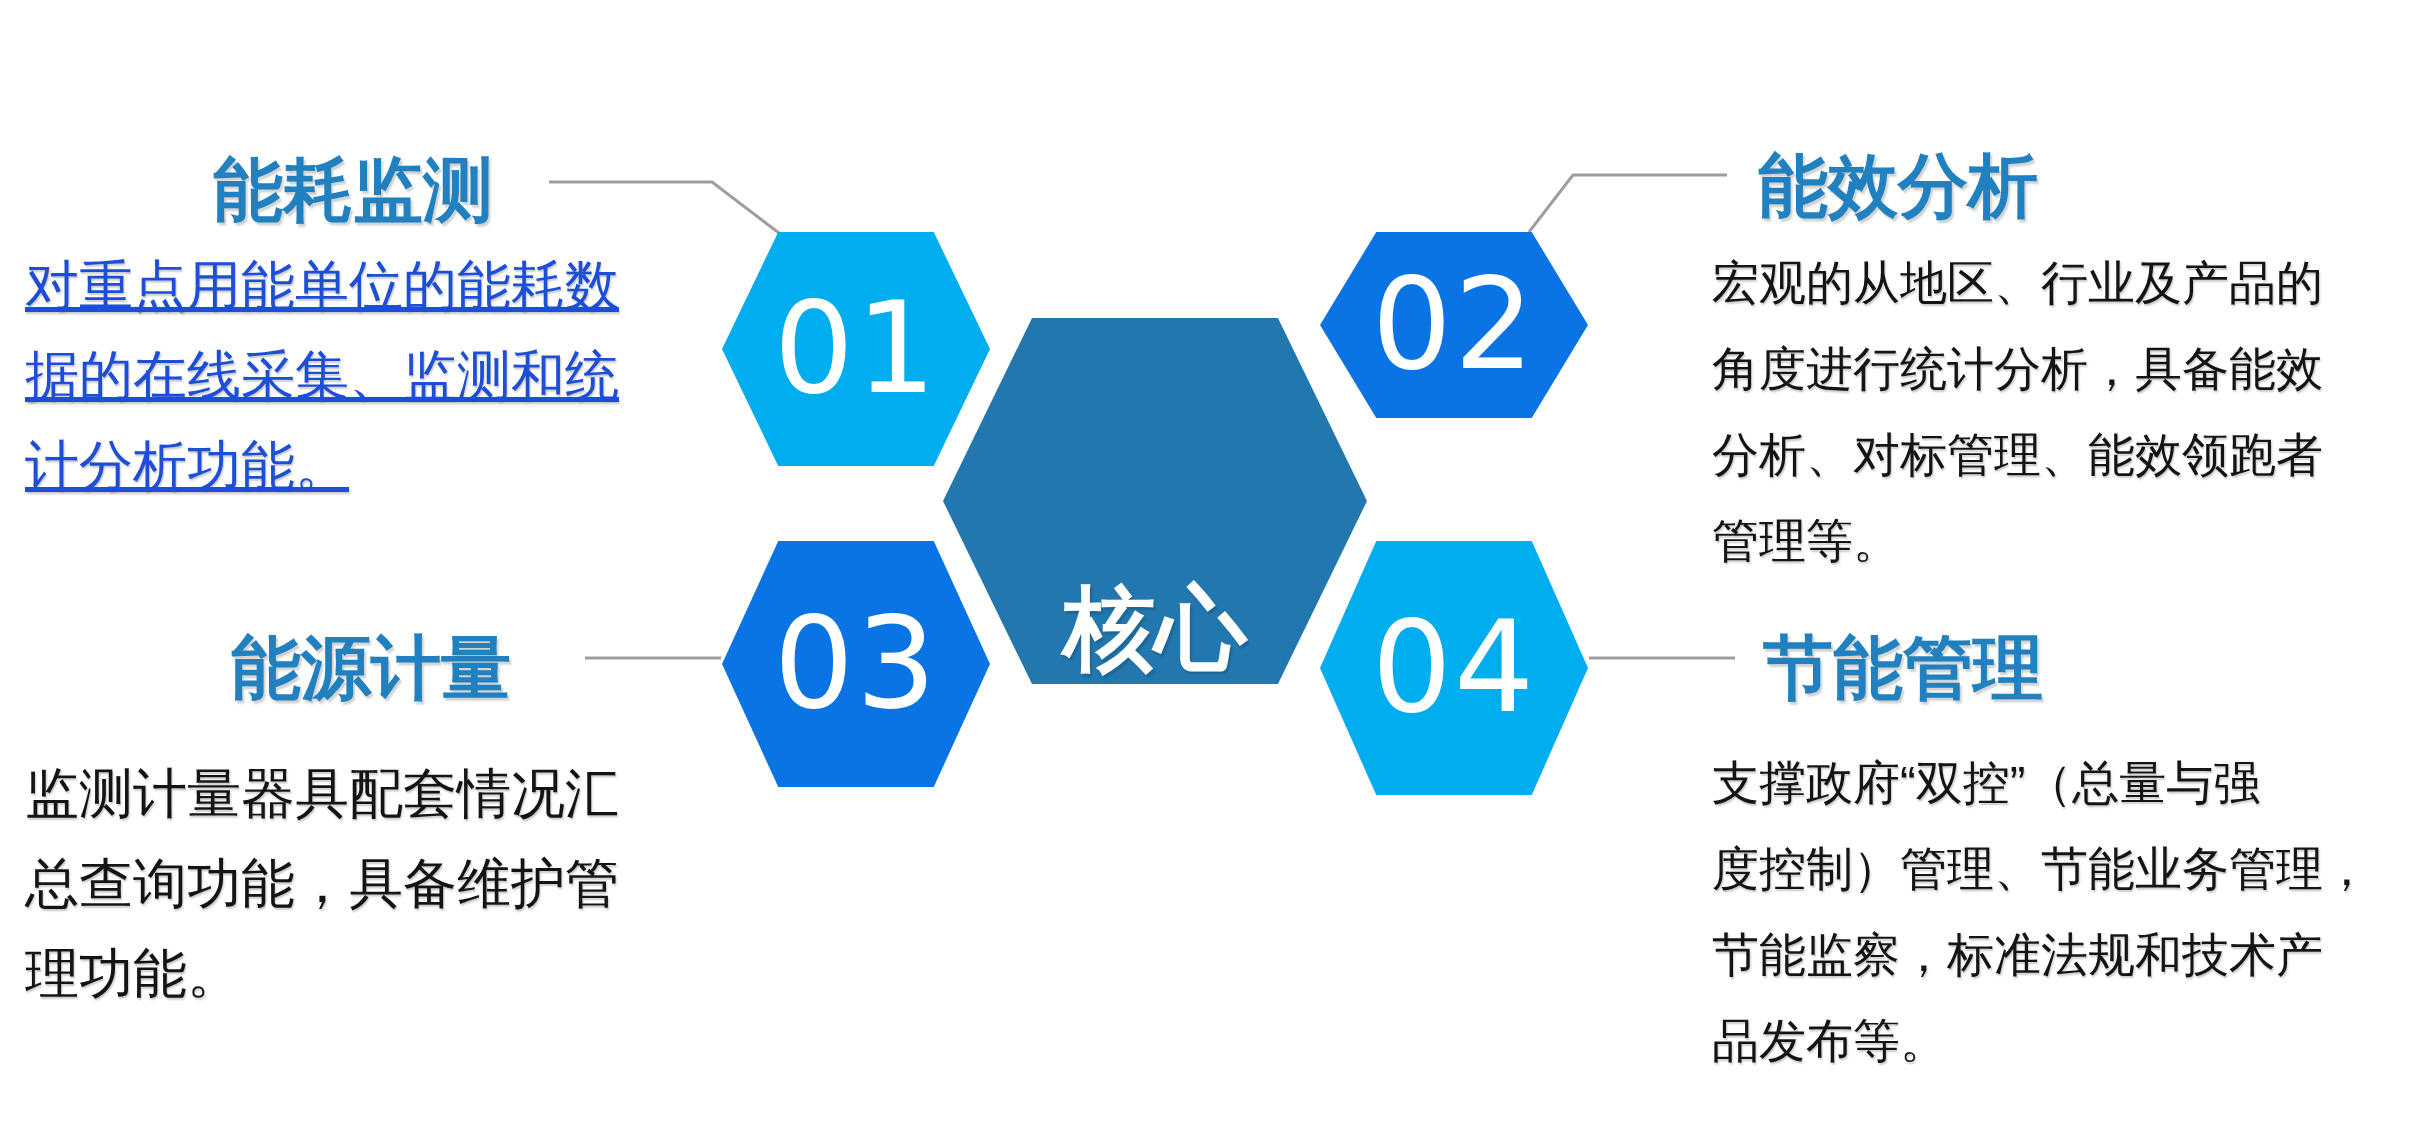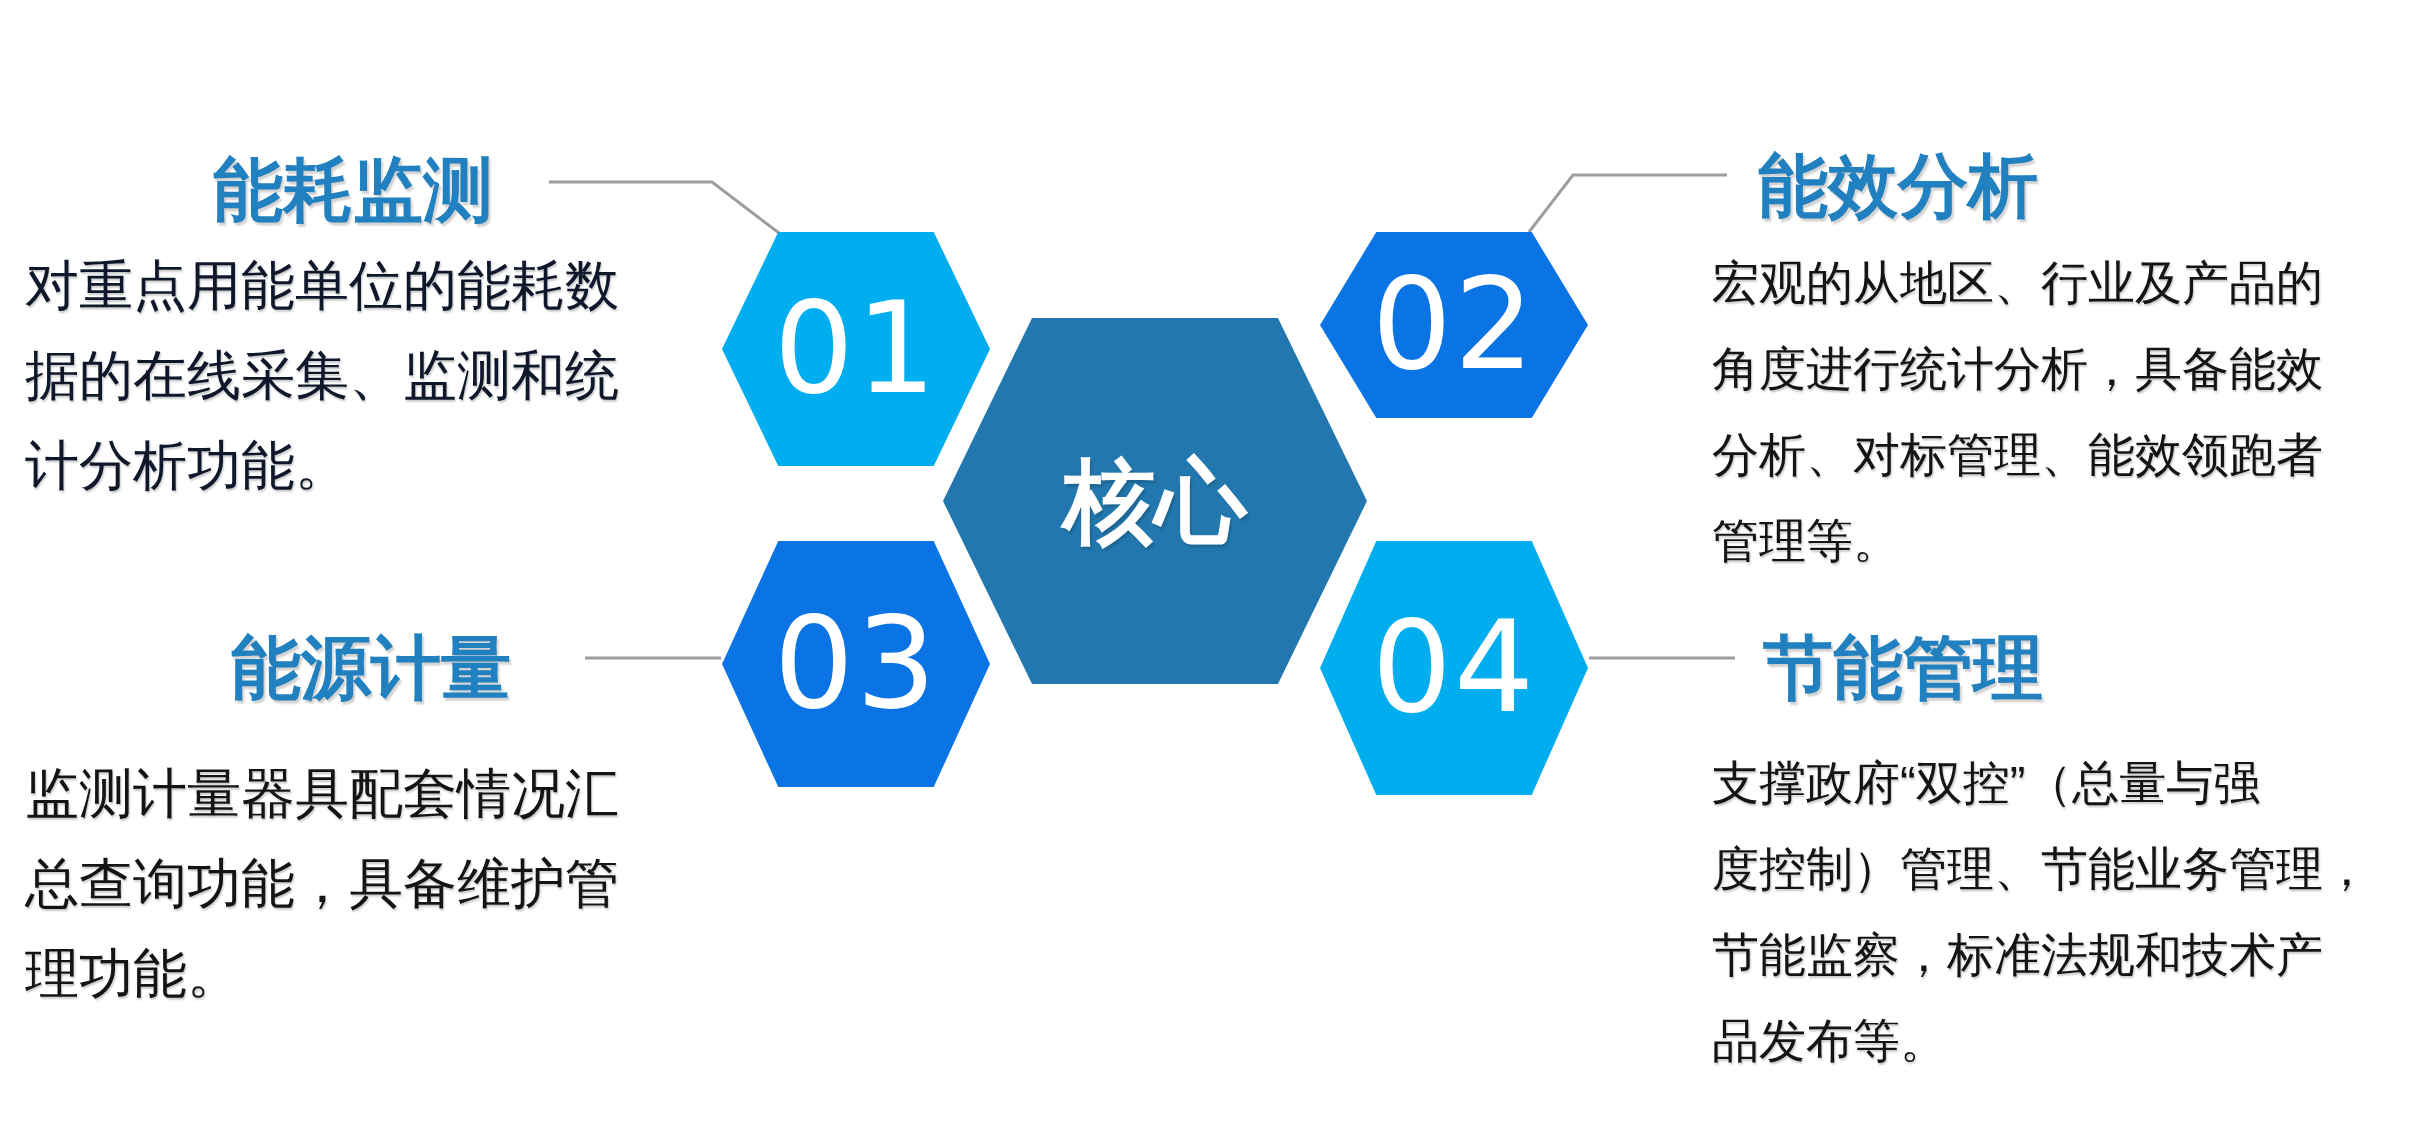--- a/index.html
+++ b/index.html
@@ -9,21 +9,21 @@
   }
   .connectors{position:absolute;left:0;top:0;width:2418px;height:1121px;}
   .hex{
     position:absolute;display:flex;align-items:center;justify-content:center;
     clip-path:polygon(21% 0%,79% 0%,100% 50%,79% 100%,21% 100%,0% 50%);
   }
   .hex-01{left:722px;top:232px;width:268px;height:234px;}
   .hex-02{left:1320px;top:232px;width:268px;height:186px;}
   .hex-03{left:722px;top:541px;width:268px;height:246px;}
   .hex-04{left:1320px;top:541px;width:268px;height:254px;}
-  .hex-center{left:943px;top:318px;width:424px;height:366px;flex-direction:column;}
+  .hex-center{left:943px;top:318px;width:424px;height:366px;flex-direction:row;align-items:flex-end;}
   .hex-number{
     font-size:126px;line-height:1;color:#fff;font-weight:400;letter-spacing:2px;
     font-family:"DejaVu Sans","Liberation Sans",sans-serif;
   }
   .center-label{
     font-size:92px;font-weight:700;color:#fff;line-height:1.22;text-align:center;
     text-shadow:2px 3px 2px rgba(0,0,0,0.15);
   }
   .section-title{
     position:absolute;font-size:70px;font-weight:700;white-space:nowrap;
@@ -70,21 +70,21 @@
 
   <div class="hex hex-03" style="background: rgb(11, 116, 228);">
     <span class="hex-number">03</span>
   </div>
 
   <div class="hex hex-04" style="background: rgb(0, 173, 238);">
     <span class="hex-number">04</span>
   </div>
 
   <div class="section-title title-tl" style="color: rgb(33, 128, 191);">能耗监测</div>
-  <div class="desc desc-left desc-tl" style="color: #0f172a;">
+  <div class="desc desc-left desc-tl" style="color: #1d4ed8; text-decoration: underline;">
     <div>对重点用能单位的能耗数</div>
     <div>据的在线采集、监测和统</div>
     <div>计分析功能。</div>
     <div></div>
   </div>
 
   <div class="section-title title-tr" style="color: rgb(33, 128, 191);">能效分析</div>
   <div class="desc desc-right desc-tr" style="color: rgb(20, 20, 20);">
     <div>宏观的从地区、行业及产品的</div>
     <div>角度进行统计分析，具备能效</div>

